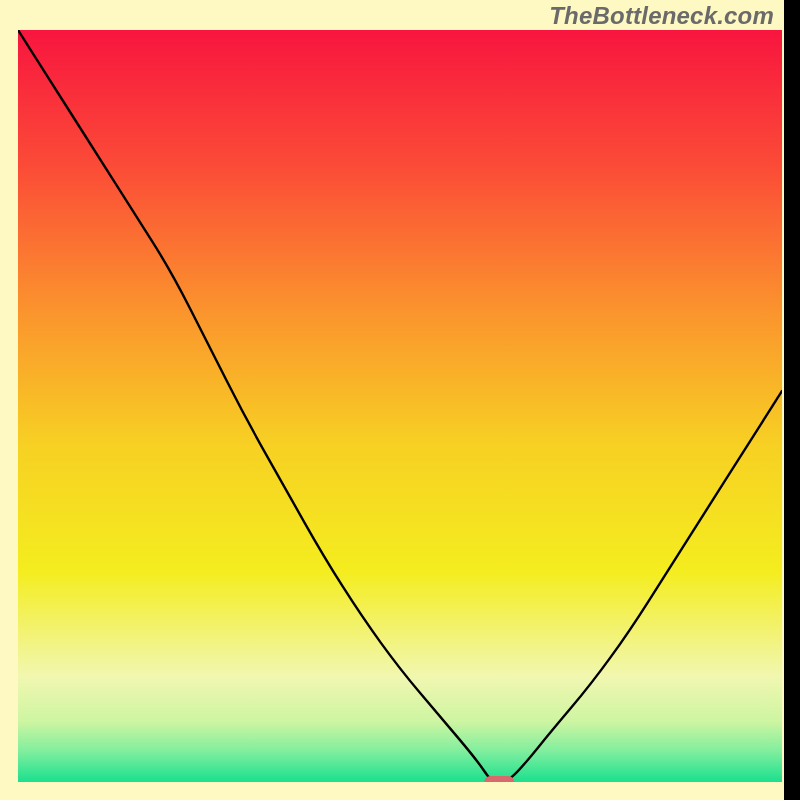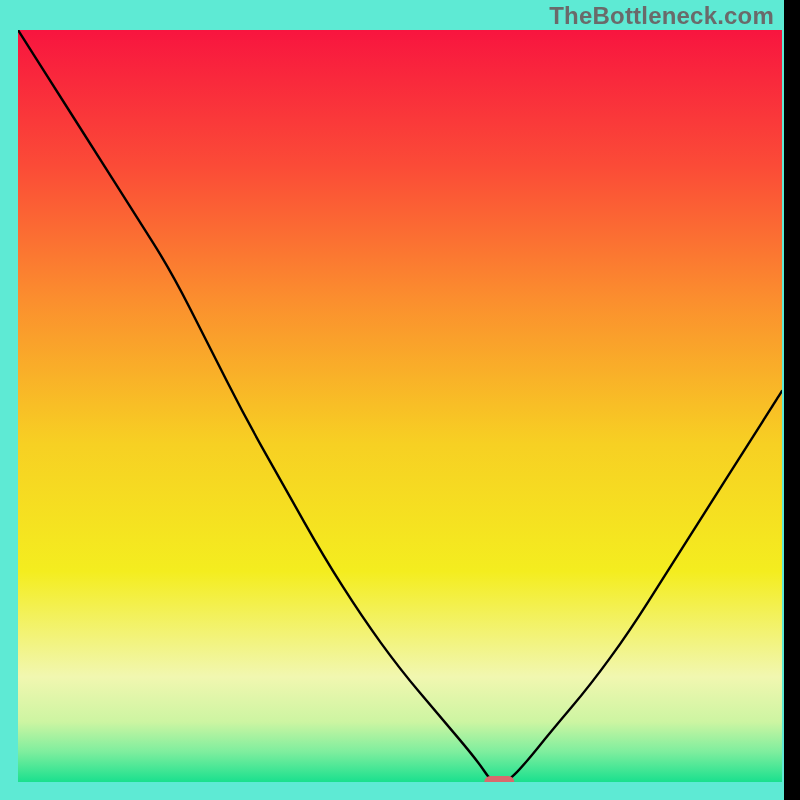--- a/index.html
+++ b/index.html
@@ -7,21 +7,22 @@
     padding: 0;
     width: 800px;
     height: 800px;
     background: #000;
     overflow: hidden;
   }
   .frame {
     position: relative;
     width: 784px;
     height: 800px;
-    background: #5eead4;
+    background: #fef9c3;
+    font-style: italic;
   }
   .watermark {
     position: absolute;
     top: 2px;
     right: 10px;
     font-family: Arial, Helvetica, sans-serif;
     font-size: 24px;
     font-weight: 600;
     color: #6a6a6a;
     letter-spacing: 0.2px;

